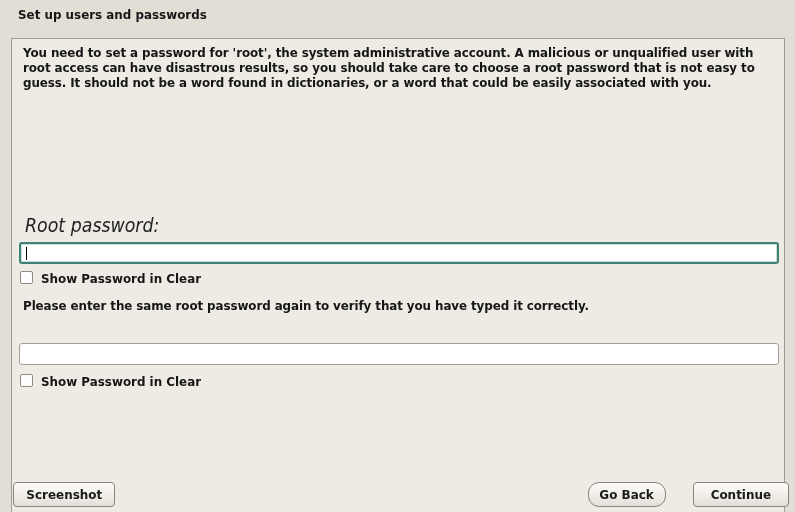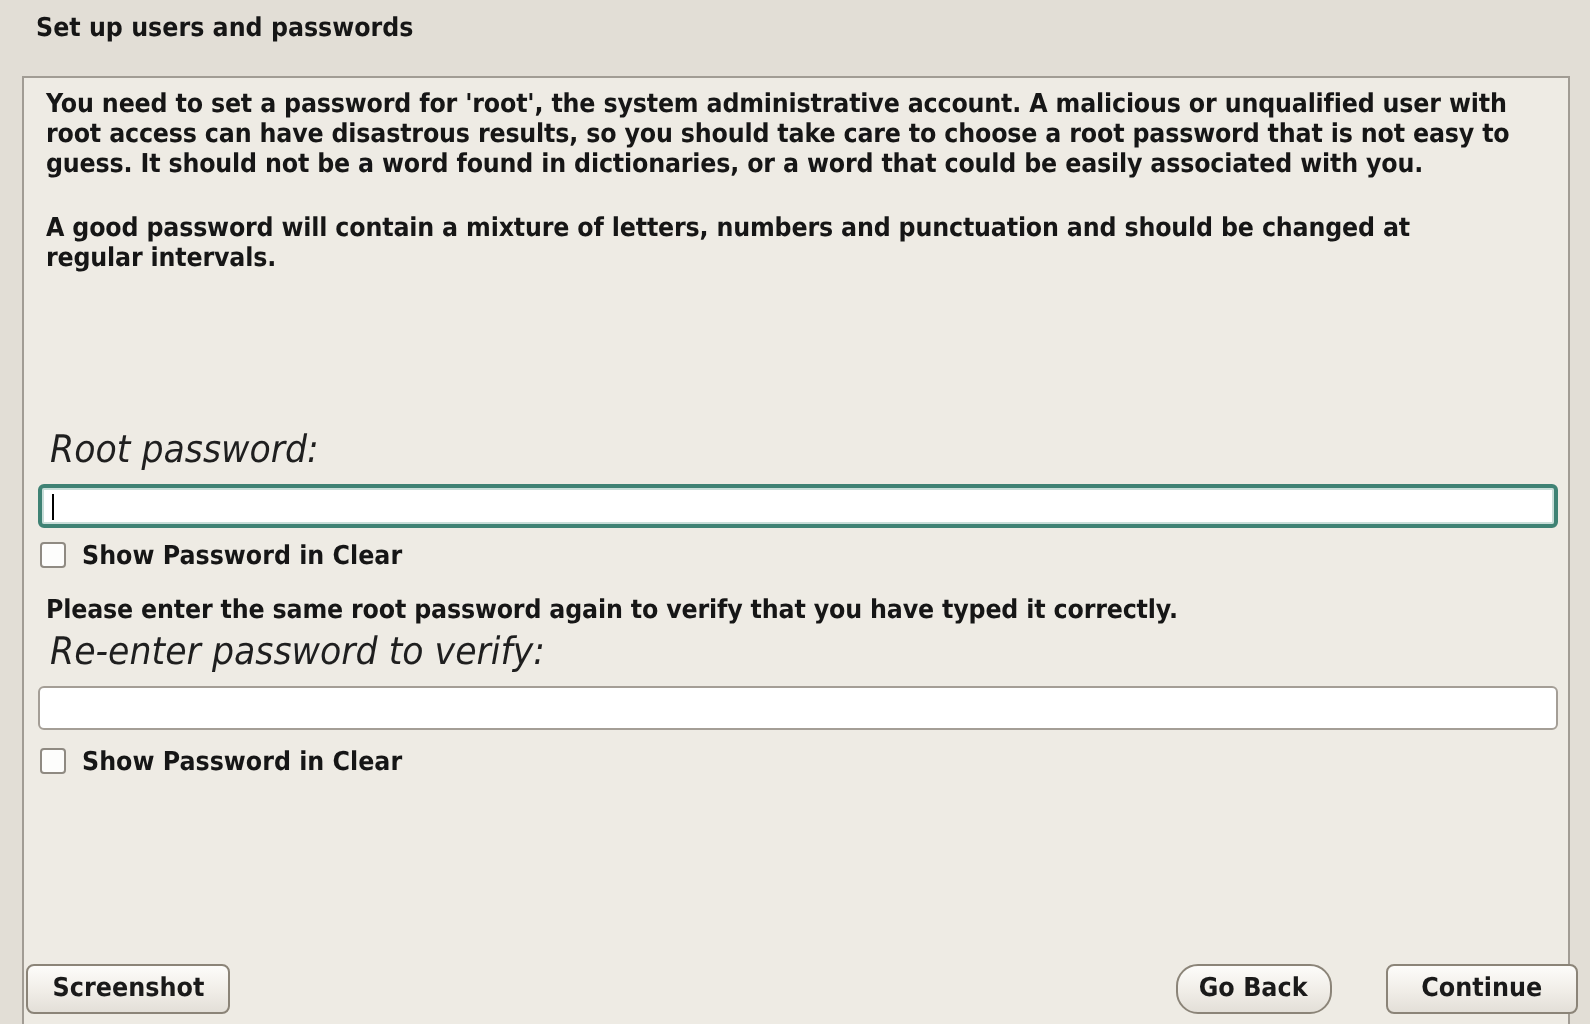--- a/index.html
+++ b/index.html
@@ -127,23 +127,20 @@
 <div class="title">
   <span class="cx">Set up users and passwords</span>
 </div>
 
 <div class="panel">
 
   <div class="para" style="top: 6px;">
     <span class="cx">You need to set a password for 'root', the system administrative account. A malicious or unqualified user with<br>root access can have disastrous results, so you should take care to choose a root password that is not easy to<br>guess. It should not be a word found in dictionaries, or a word that could be easily associated with you.</span>
   </div>
 
-  <div class="para" style="top: 68px;">
-    <span class="cx">A good password will contain a mixture of letters, numbers and punctuation and should be changed at<br>regular intervals.</span>
-  </div>
 
 
 
   <div class="field-label" style="top: 179px;">
     <span class="cx">Root password:</span>
   </div>
 
   <div class="text-input focused" style="top: 203px;">
     <div class="caret"></div>
   </div>
@@ -152,23 +149,20 @@
     <div class="checkbox"></div>
     <div class="check-label">
       <span class="cx">Show Password in Clear</span>
     </div>
   </div>
 
   <div class="para" style="top: 259px;">
     <span class="cx">Please enter the same root password again to verify that you have typed it correctly.</span>
   </div>
 
-  <div class="field-label" style="top: 280px;">
-    <span class="cx">Re-enter password to verify:</span>
-  </div>
 
   <div class="text-input" style="top: 304px;"></div>
 
   <div class="check-row" style="top: 335px;">
     <div class="checkbox"></div>
     <div class="check-label">
       <span class="cx">Show Password in Clear</span>
     </div>
   </div>
 

